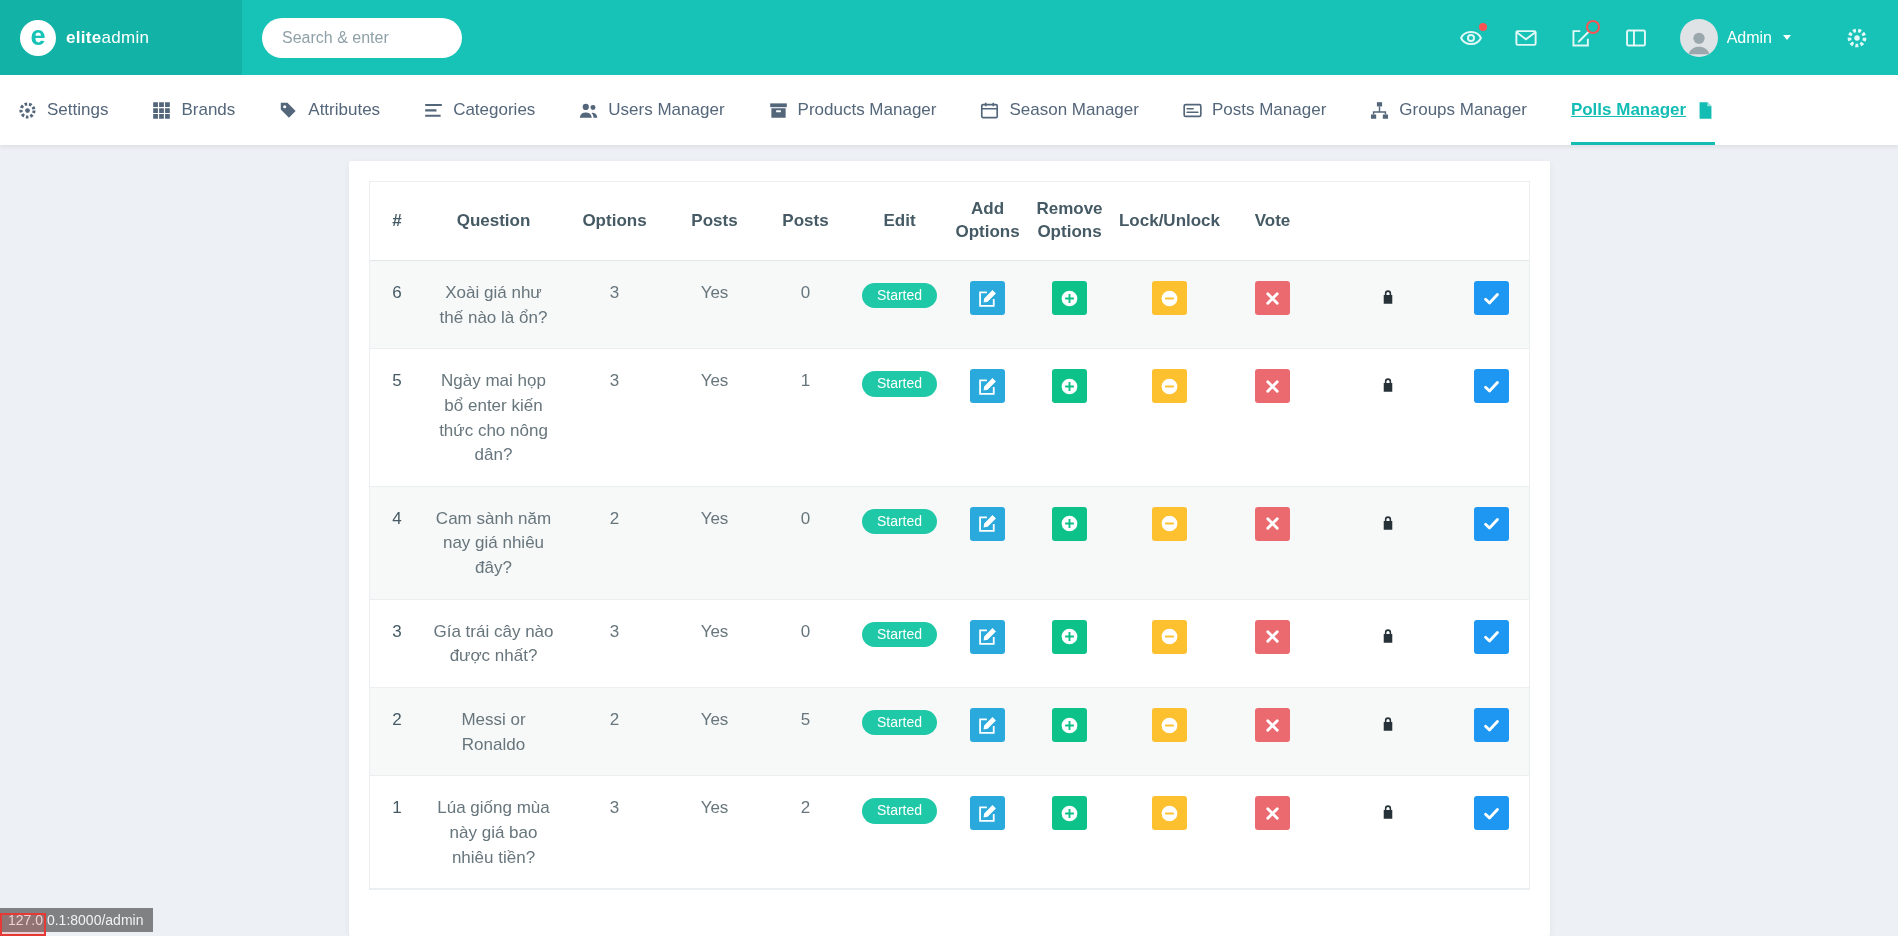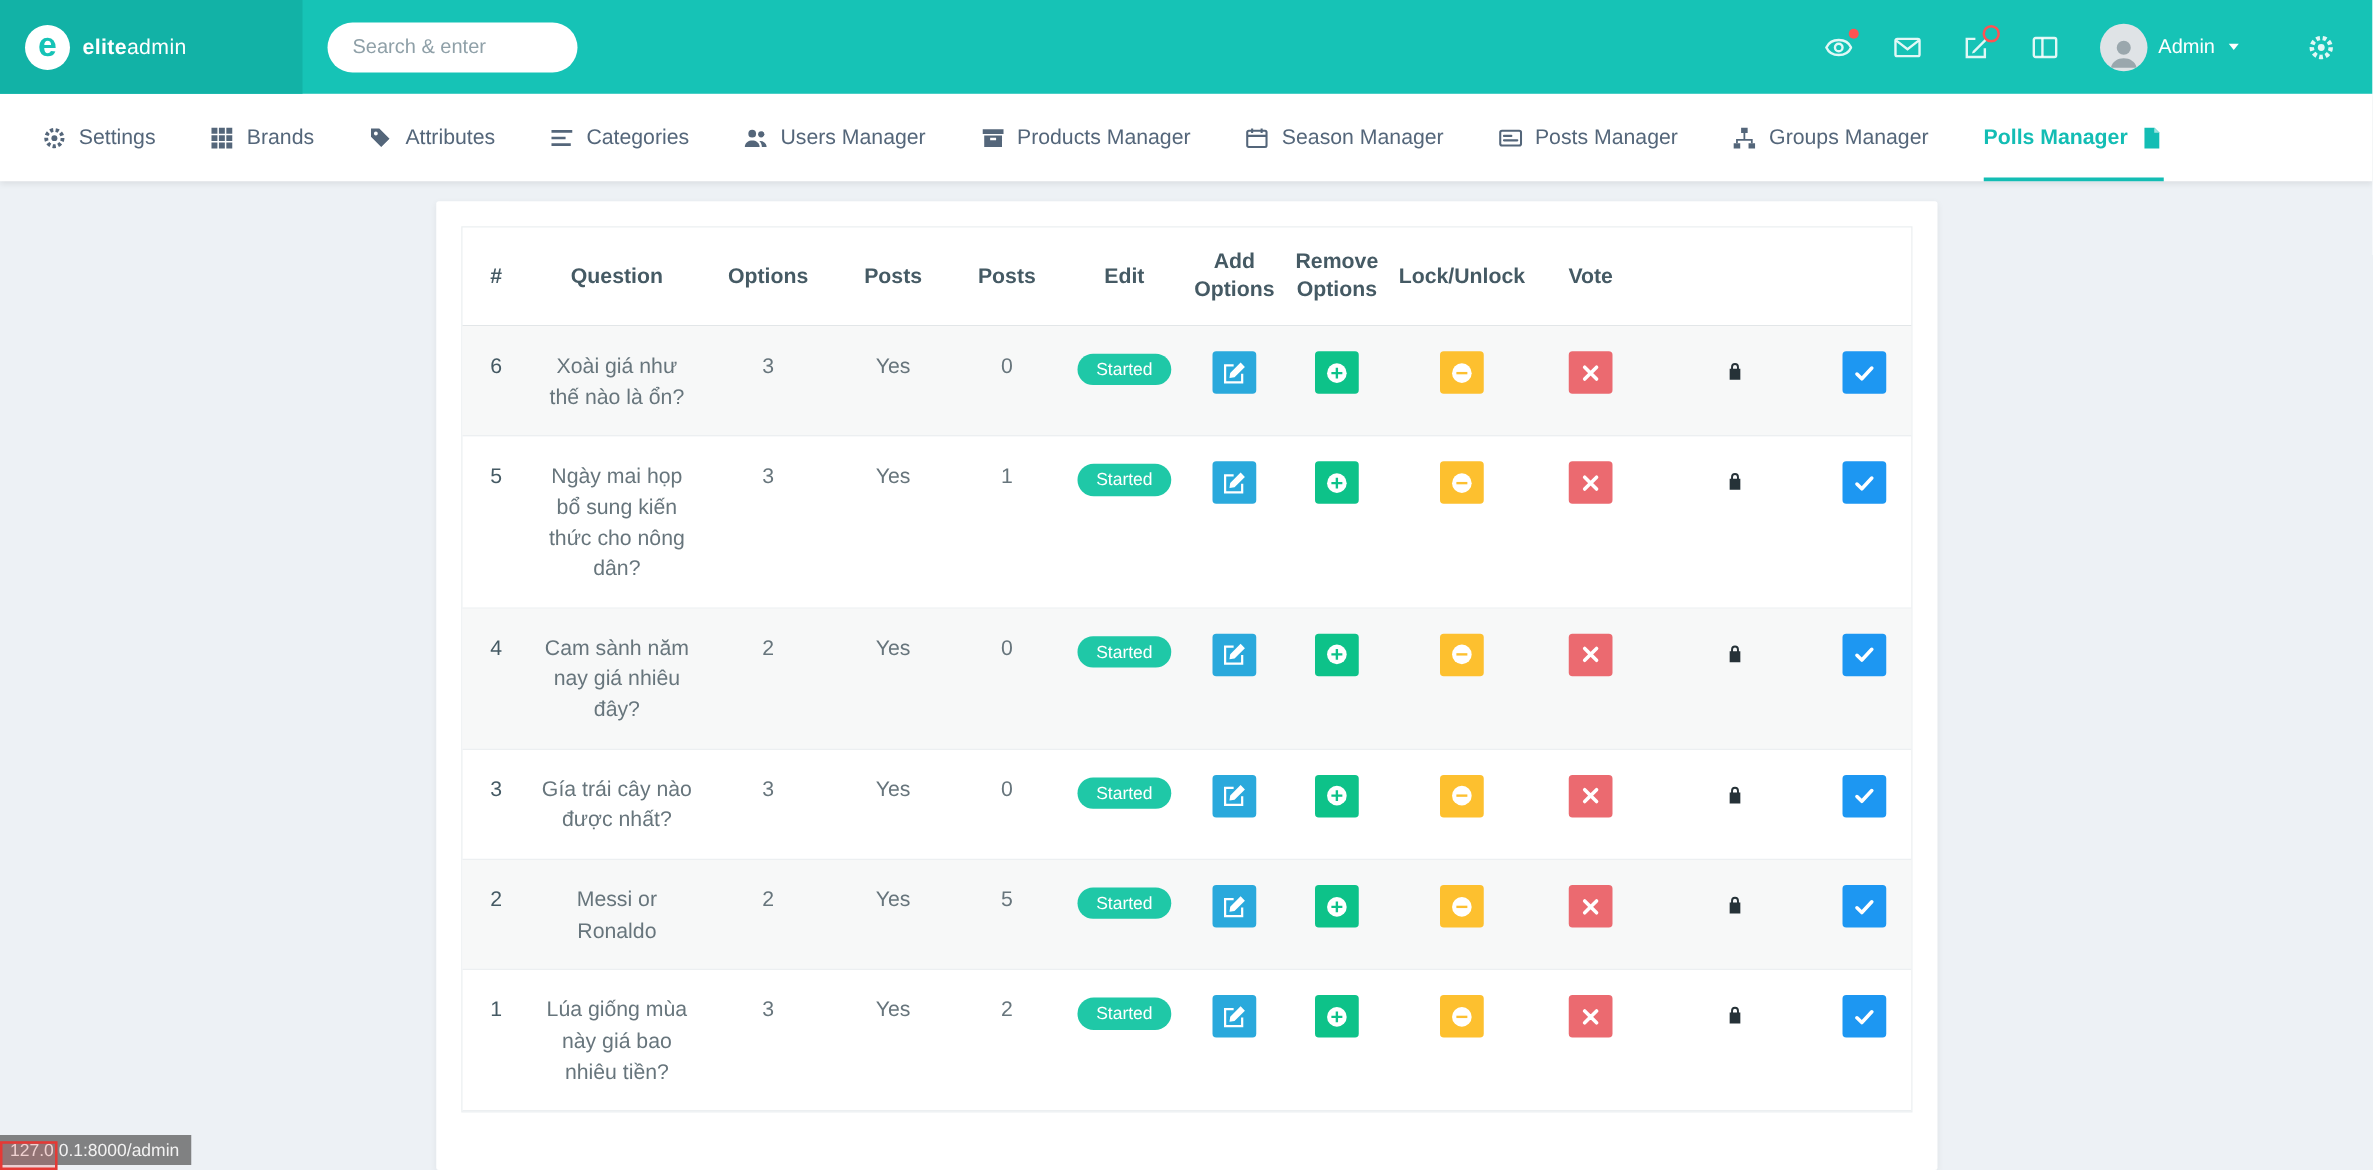--- a/index.html
+++ b/index.html
@@ -25,24 +25,24 @@
   .top-icon svg { width: 22px; height: 22px; display: block; }
   .dot { position: absolute; top: -4px; right: -5px; width: 8px; height: 8px; border-radius: 50%; background: var(--notification-red, #ff5252); }
   .ring { position: absolute; top: -7px; right: -8px; width: 14px; height: 14px; border-radius: 50%; border: 2.5px solid var(--notification-red, #ff5252); }
   .user { display: flex; align-items: center; gap: 9px; color: #fff; font-size: 16px; cursor: pointer; }
   .avatar { width: 38px; height: 38px; border-radius: 50%; background: #dfe3e6; overflow: hidden; display: flex; align-items: flex-end; justify-content: center; }
   .avatar svg { width: 30px; height: 30px; display: block; }
   .caret { width: 0; height: 0; border-left: 4.5px solid transparent; border-right: 4.5px solid transparent; border-top: 5px solid #fff; margin-left: 2px; }
   .gear-right { margin-left: 22px; }
 
   
-  .navbar { height: 70px; background: #fff; display: flex; align-items: stretch; padding-left: 34px; gap: 44px; box-shadow: 0 2px 5px rgba(0,0,0,.08); position: relative; z-index: 2; }
+  .navbar { height: 70px; background: #fff; display: flex; align-items: stretch; padding-left: 18px; gap: 44px; box-shadow: 0 2px 5px rgba(0,0,0,.08); position: relative; z-index: 2; }
   .nav-item { display: flex; align-items: center; gap: 10px; color: var(--nav-text, #54667a); font-size: 17px; cursor: pointer; border-bottom: 3px solid transparent; padding-top: 3px; white-space: nowrap; text-decoration: none; }
   .nav-item .nicon, .nav-item .nicon svg { width: 19px; height: 19px; display: block; }
-  .nav-item.active { color: var(--accent, #13bdb4); border-bottom-color: var(--accent, #13bdb4); font-weight: 700; }
+  .nav-item.active { color: var(--accent, #13bdb4); border-bottom-color: var(--accent, #13bdb4); font-weight: 700; text-decoration: underline; }
 
   
   .content { padding: 16px 0 0 349px; }
   .card { width: 1201px; height: 775px; background: #fff; box-shadow: 0 2px 6px rgba(0,0,0,.06); border-radius: 2px; padding: 20px; }
   .table { border: 1px solid #eceff1; }
   .thead, .trow { display: grid; grid-template-columns: 54px 139px 103px 97px 85px 103px 73px 91px 109px 97px 133px 75px; }
   .thead { border-bottom: 1px solid #e2e6e8; }
   .th { display: flex; align-items: center; justify-content: center; text-align: center; padding: 14px 8px; font-size: 17px; color: #455a64; font-weight: 600; min-height: 78px; line-height: 1.35; }
   .trow { border-bottom: 1px solid #eceff1; font-size: 17px; color: var(--table-text, #67757c); }
   .trow:nth-child(odd) { background: #f7f8f8; }
@@ -282,21 +282,21 @@
       <button class="abtn btn-vote">
         <svg viewBox="0 0 16 16" fill="none" stroke="#fff" stroke-width="2.4" stroke-linecap="round" stroke-linejoin="round">
                   <path d="M3 8.6l3.3 3.2L13 4.6"></path>
                 </svg>
       </button>
     </div>
   </div>
 
   <div class="trow">
     <div class="td cell-id">5</div>
-    <div class="td">Ngày mai họp bổ sung kiến thức cho nông dân?</div>
+    <div class="td">Ngày mai họp bổ enter kiến thức cho nông dân?</div>
     <div class="td">3</div>
     <div class="td">Yes</div>
     <div class="td">1</div>
     <div class="td">
       <span class="badge">Started</span>
     </div>
     <div class="td">
       <button class="abtn btn-edit">
         <svg viewBox="0 0 16 16" fill="#fff">
                   <path d="M12.2.9l2.9 2.9-7 7-3.4.5.5-3.4 7-7z"></path>

